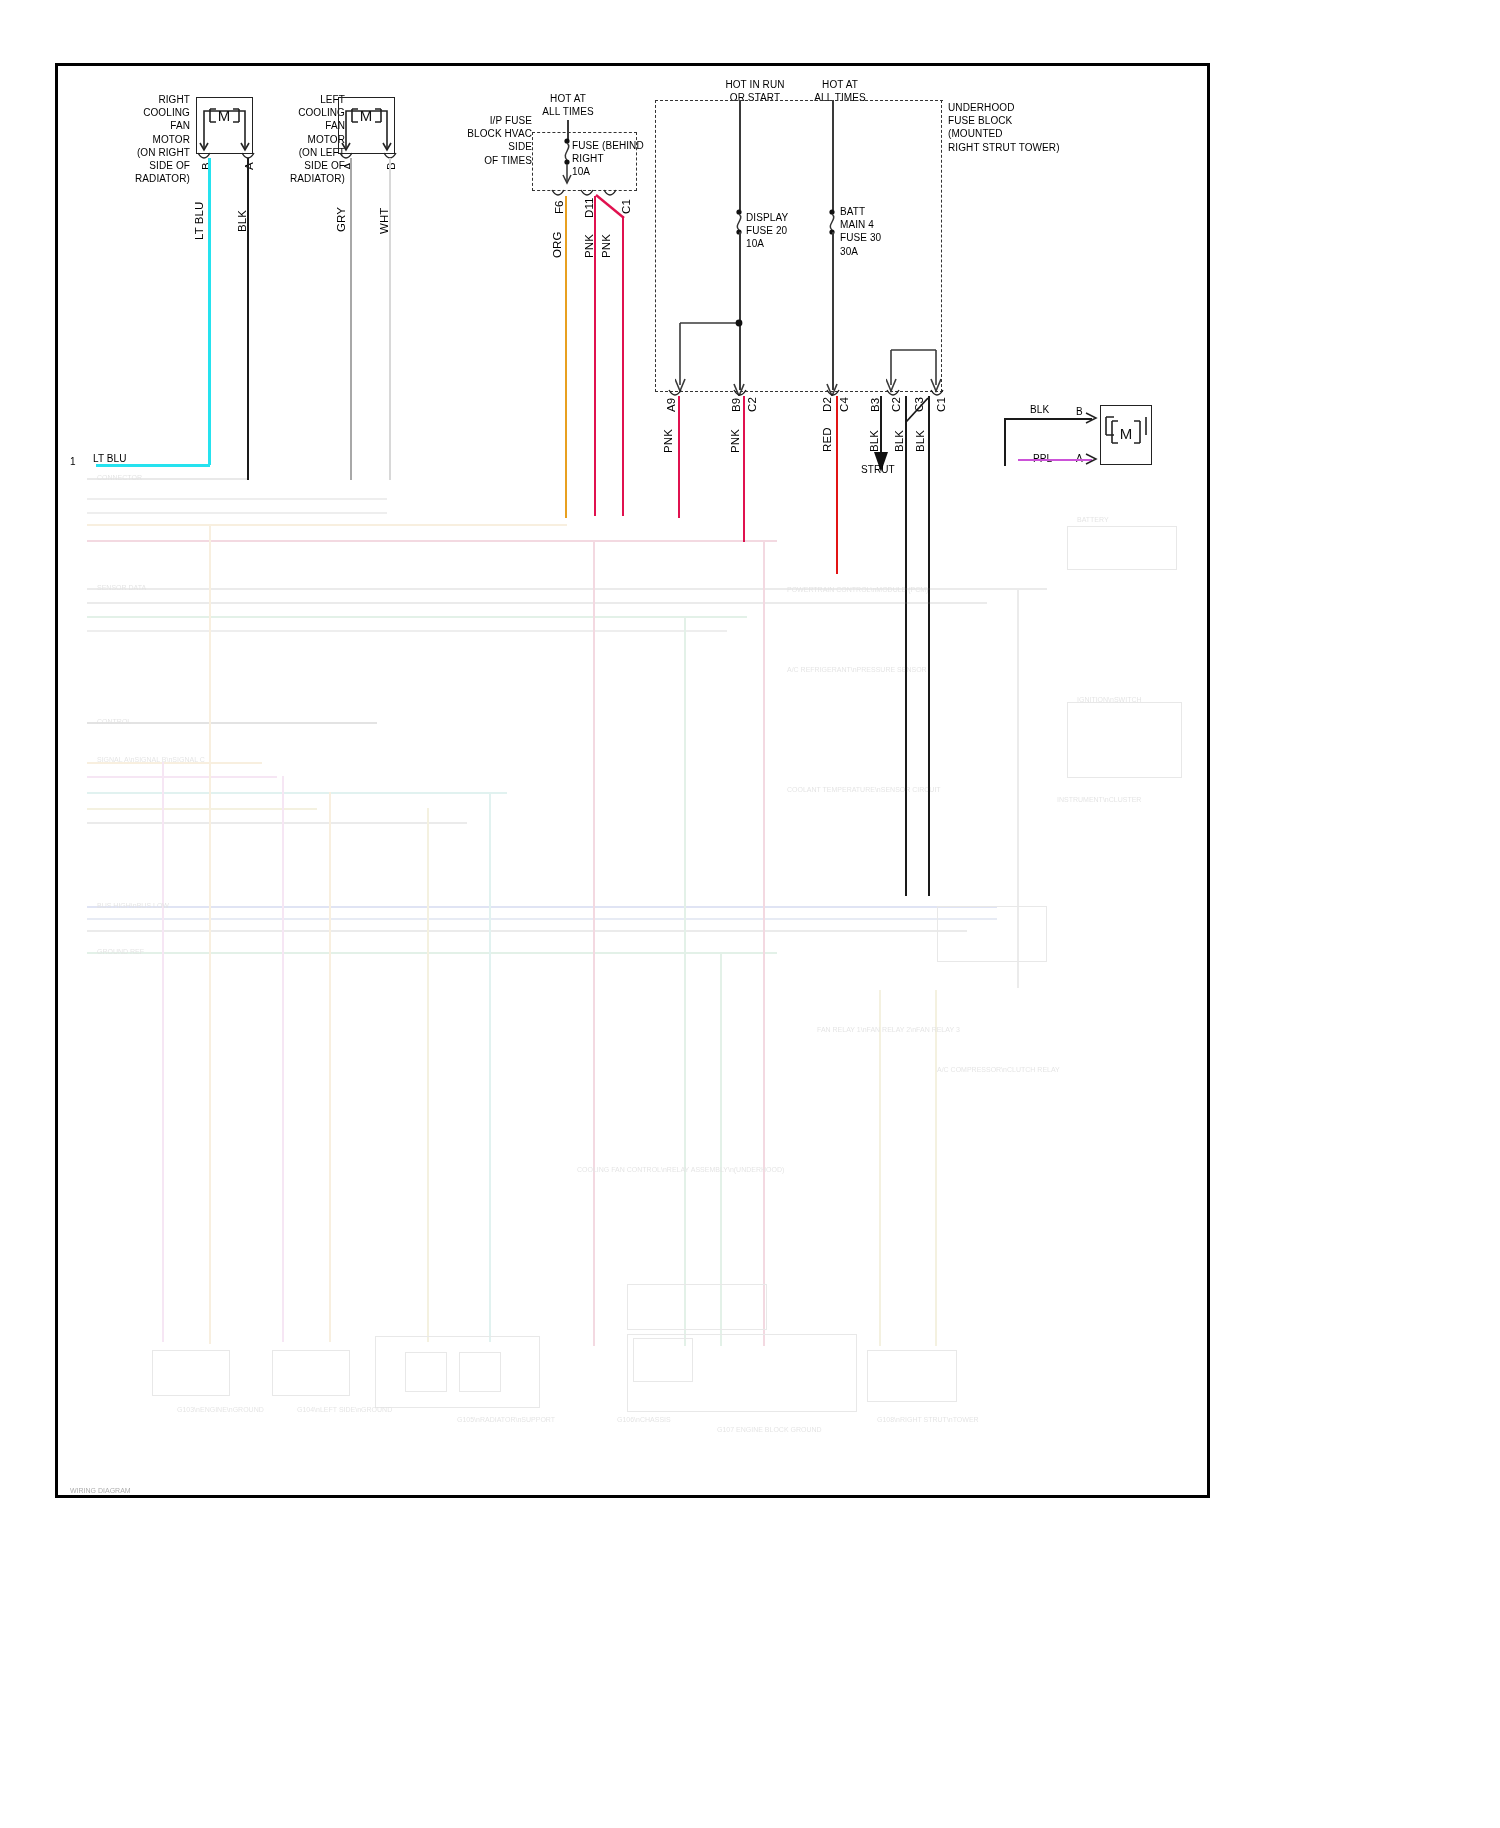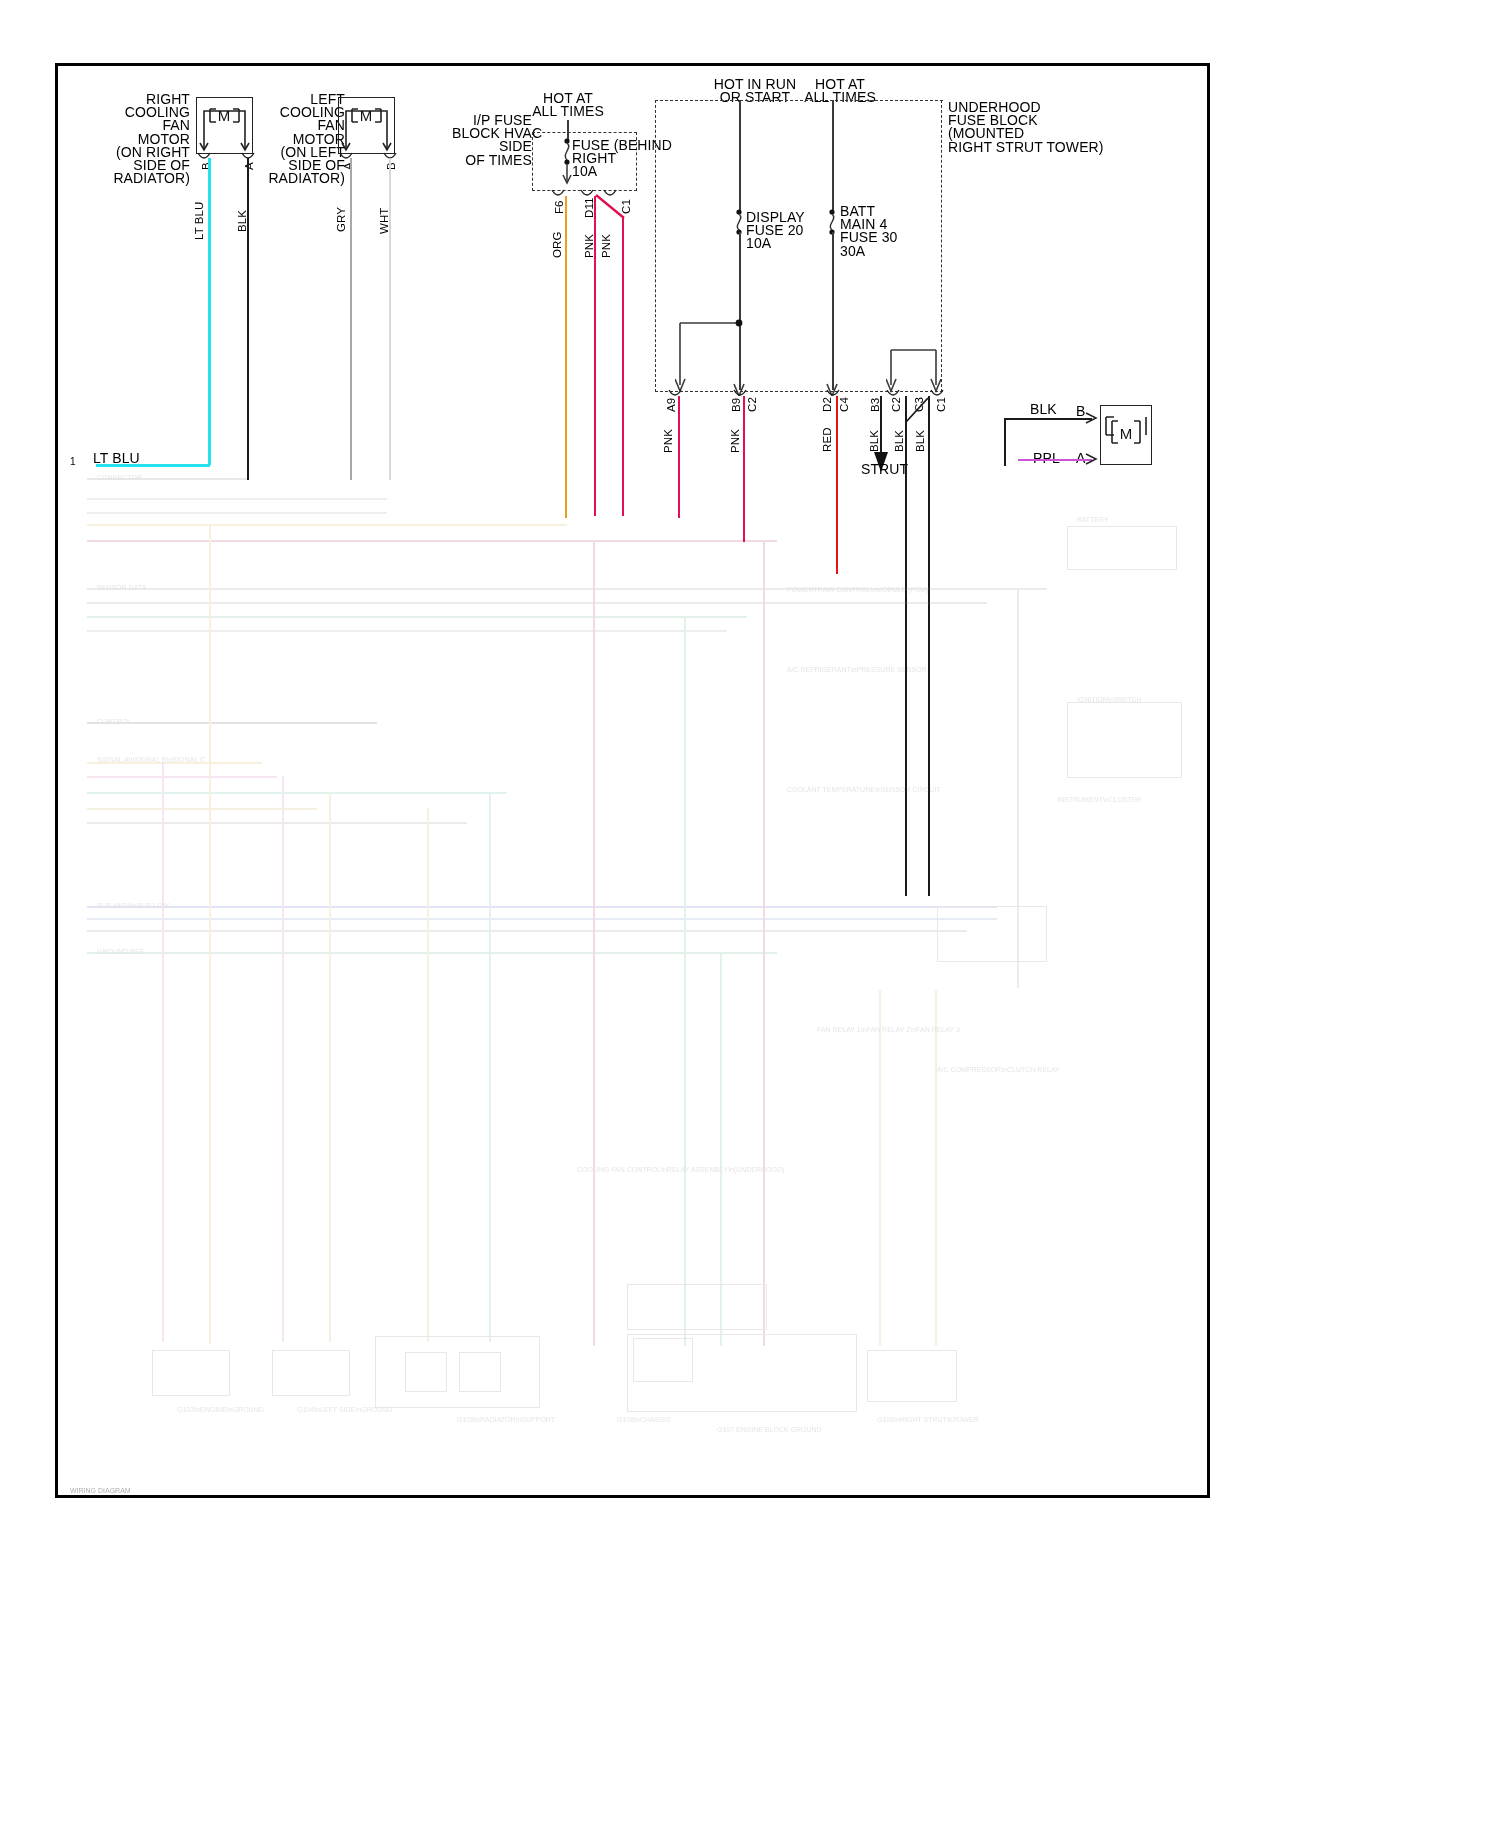--- a/index.html
+++ b/index.html
@@ -27,21 +27,21 @@
   #faded-layer {
     position: absolute;
     left: 57px; top: 466px;
     width: 1151px; height: 1030px;
     opacity: 0.16;
     filter: grayscale(0.25);
     pointer-events: none;
   }
   .lbl {
     position: absolute;
-    font-size: 14px;
+    font-size: 10px;
     line-height: 13.2px;
     color: #000;
     white-space: pre;
     letter-spacing: 0.1px;
   }
   .lbl.r {  text-align: right; }
   .lbl.c {  text-align: center; }
   .vlbl {
     position: absolute;
     font-size: 11.5px;

